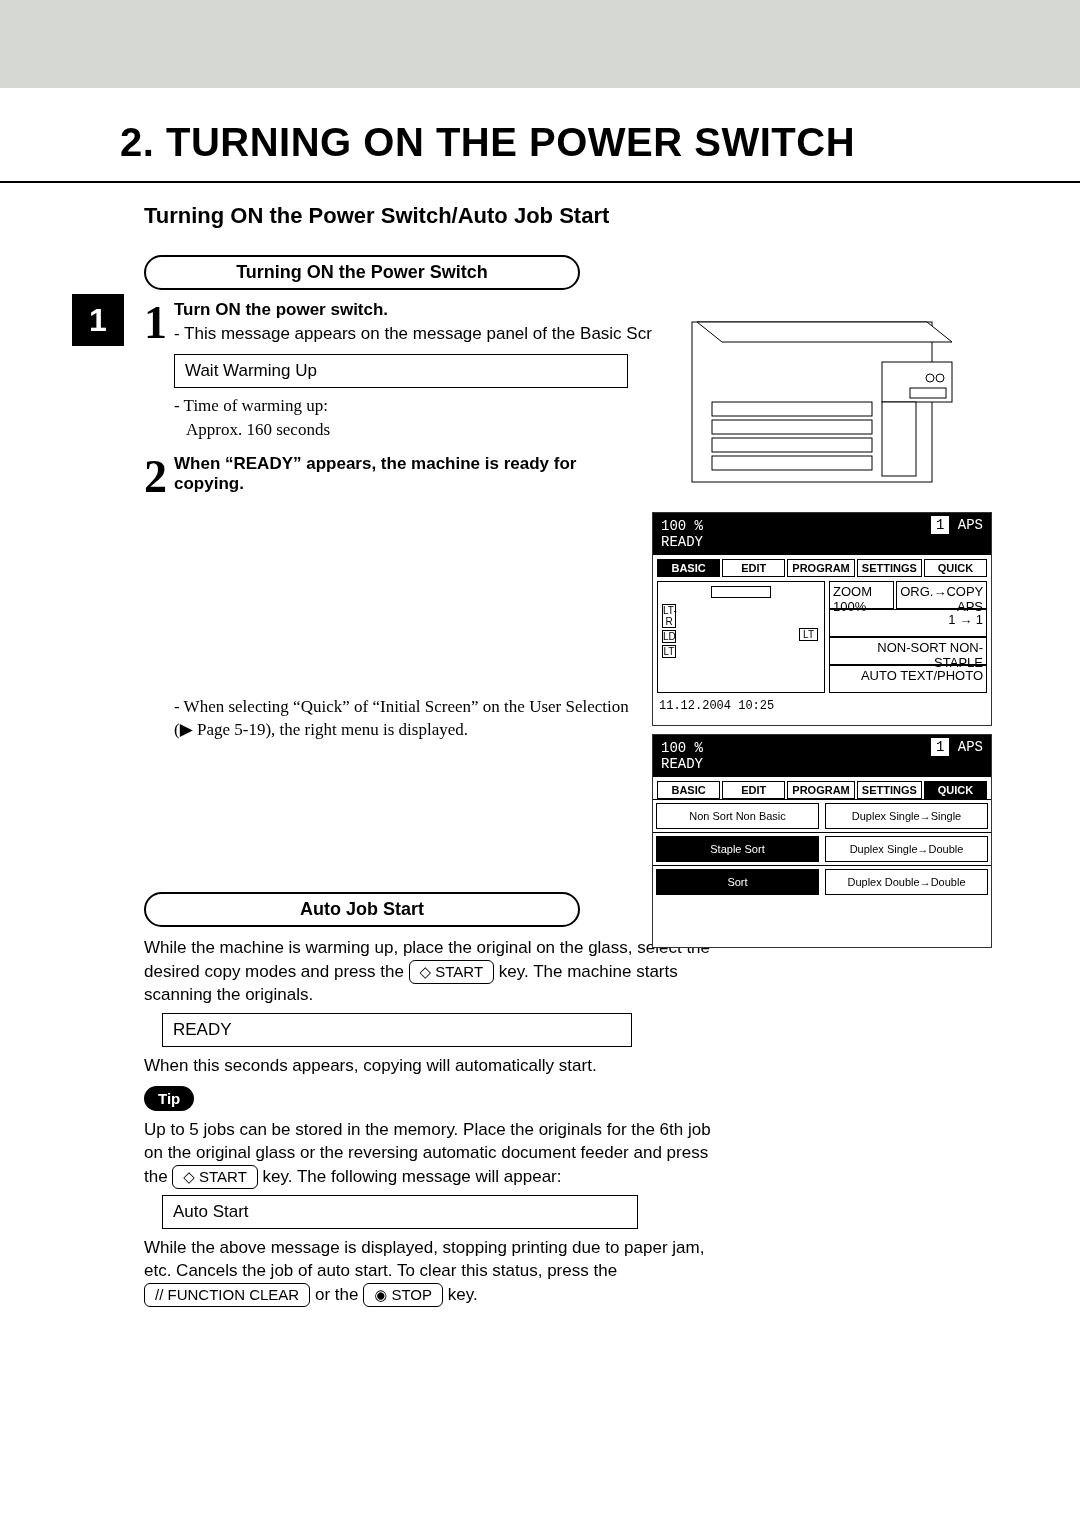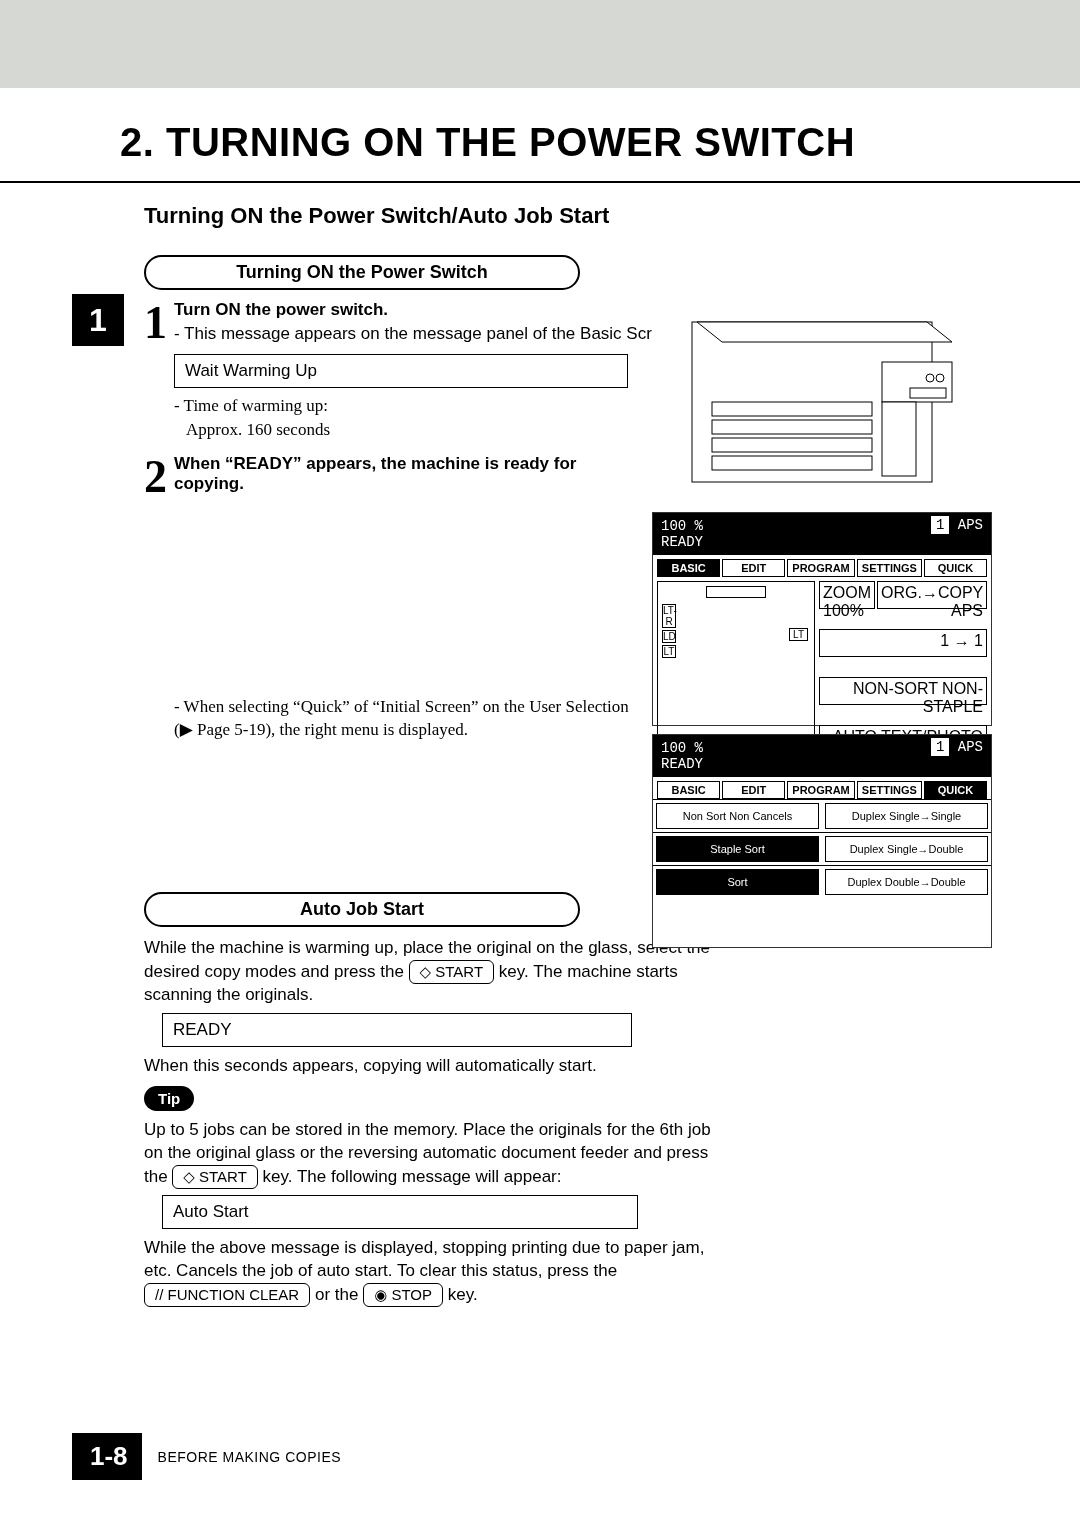--- a/index.html
+++ b/index.html
@@ -27,21 +27,21 @@
   .scr2 { top:734px; right:88px; }
   .lcd-head { background:#000; color:#fff; font-family:"Courier New", monospace; font-size:14px; padding:5px 8px; position:relative; line-height:1.15; }
   .lcd-head .aps { position:absolute; right:8px; top:4px; }
   .tabs { display:flex; gap:2px; padding:4px 4px 0 4px; }
   .tab { border:1px solid #000; font-size:11px; font-weight:bold; padding:2px 4px; flex:1; text-align:center; background:#fff; }
   .tab.invert { background:#000; color:#fff; }
   .body1 { display:flex; padding:4px; gap:4px; }
   .col-left { border:1px solid #000; flex:1; font-size:11px; position:relative; padding:4px; }
   .tray-row { border:1px solid #000; display:block; width:14px; text-align:center; font-size:10px; margin:2px 0; }
   .col-right { flex:1; font-size:10px; }
-  .rcell { border:1px solid #000; height:28px; margin-bottom:20px; font-size:16px; padding:2px 3px; text-align:right; }
+  .rcell { border:1px solid #000; height:28px; margin-bottom:0; font-size:13px; padding:2px 3px; text-align:right; }
   .datetime { font-size:12px; font-family:"Courier New", monospace; padding:2px 6px; }
   .bar-row { display:flex; border-top:1px solid #000; }
   .bar-left, .bar-right { flex:1; border:1px solid #000; margin:3px; font-size:11px; text-align:center; padding:6px 2px; display:flex; align-items:center; justify-content:center; }
   .bar-left.invert { background:#000; color:#fff; }
   .paragraph { font-size:17px; line-height:1.35; }
   .keycap { display:inline-block; border:1.5px solid #000; border-radius:6px; padding:1px 10px; font-size:15px; vertical-align:baseline; }
   .tip { display:inline-block; background:#000; color:#fff; font-weight:bold; font-size:15px; border-radius:14px; padding:4px 14px; margin:8px 0; }
   .footer-bar { position:absolute; bottom:48px; left:72px; display:flex; align-items:center; }
   .pagenum-box { background:#000; color:#fff; font-weight:bold; font-size:26px; padding:8px 14px 8px 18px; }
   .footer-label { font-size:14px; margin-left:16px; letter-spacing:0.5px; }
@@ -179,33 +179,29 @@
     </div>
     <div class="tabs">
       <div class="tab">BASIC</div>
       <div class="tab">EDIT</div>
       <div class="tab">PROGRAM</div>
       <div class="tab">SETTINGS</div>
       <div class="tab invert">QUICK</div>
     </div>
     <div class="bar-row">
       <div class="bar-left">Non Sort
-Non Cancels</div>
+Non Basic</div>
       <div class="bar-right">Duplex
 Single→Single</div>
     </div>
     <div class="bar-row">
       <div class="bar-left invert">Staple Sort</div>
       <div class="bar-right">Duplex
 Single→Double</div>
     </div>
     <div class="bar-row">
       <div class="bar-left invert">Sort</div>
       <div class="bar-right">Duplex
 Double→Double</div>
     </div>
   </div>
 
-  <div class="footer-bar">
-    <div class="pagenum-box">1-8</div>
-    <div class="footer-label">BEFORE MAKING COPIES</div>
-  </div>
 </div>
 
 </body></html>

